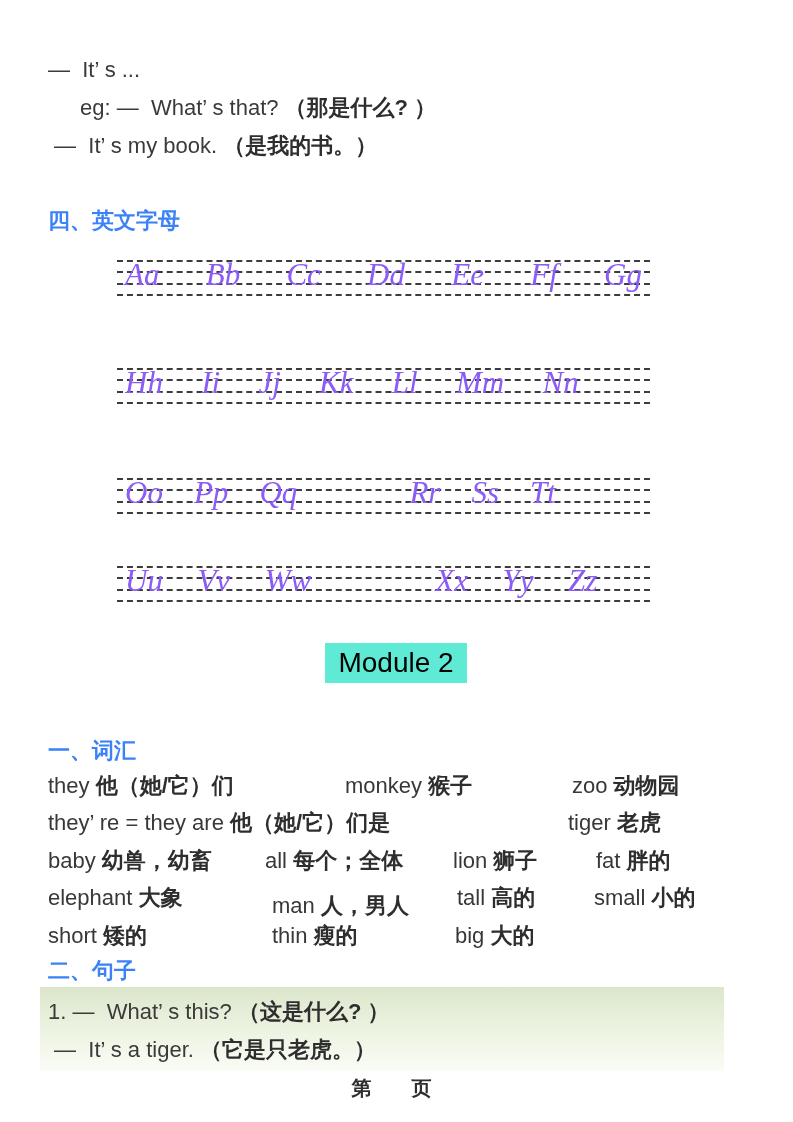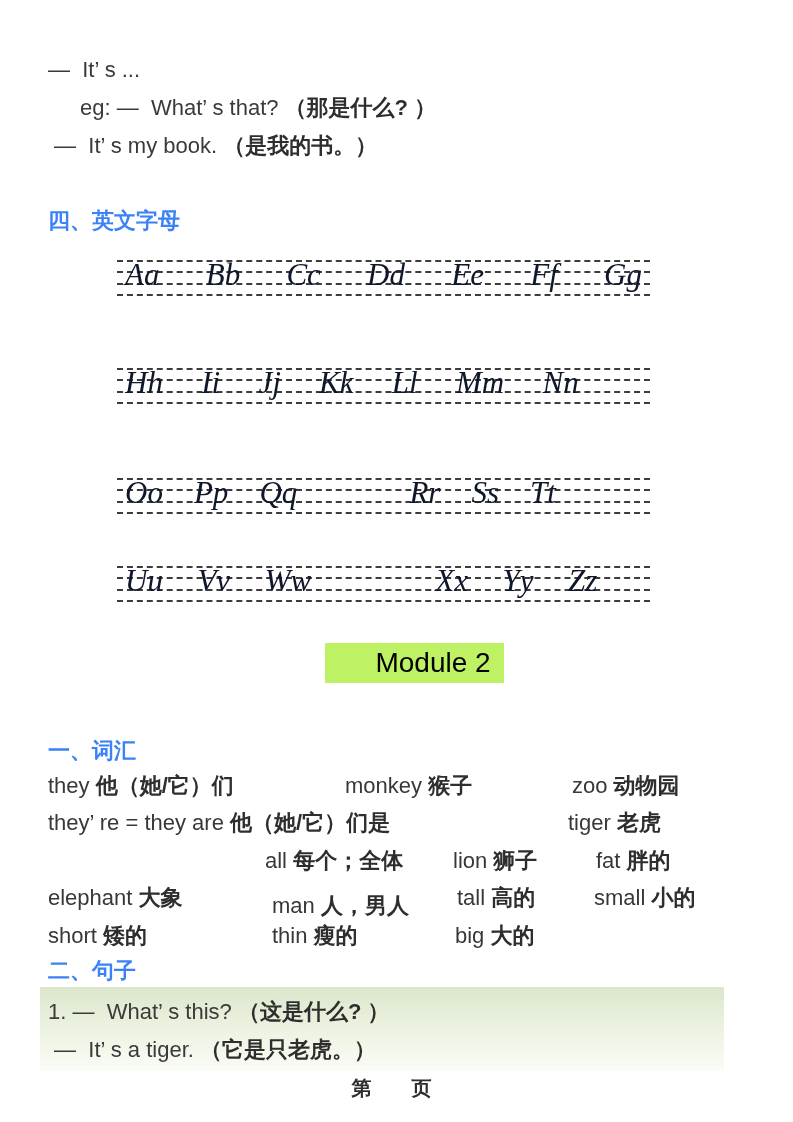--- a/index.html
+++ b/index.html
@@ -10,28 +10,28 @@
   .seg-line{position:absolute;font-size:22px;line-height:30px;white-space:pre;color:#3a3a3a;}
   .b{font-weight:bold;color:#2e2e2e;}
   .h-red{position:absolute;left:48px;font-size:22px;font-weight:bold;color:#3b82f6;}
   
   .alpha-row{position:absolute;left:117px;width:533px;height:36px;}
   .guide-line{position:absolute;left:0;right:0;height:0;border-top:2px dashed #3c3c3c;}
   .letters{
     position:absolute;left:8px;right:8px;top:-9px;height:48px;
     display:flex;justify-content:space-between;align-items:flex-start;
     font-family:"Liberation Serif",serif;font-style:italic;
-    font-size:31px;line-height:48px;color:#0f172a;
+    font-size:31px;line-height:48px;color:#8b5cf6;
   }
   .lg{flex:0 0 auto;}
   .lgap{flex:0 0 auto;height:1px;}
   .module-badge{
     position:absolute;left:325px;top:643px;width:142px;height:40px;
     display:flex;align-items:center;justify-content:center;
-    background:#bef264;color:#000;font-size:28px;padding-left:37px;
+    background:#5eead4;color:#000;font-size:28px;
   }
   .vocab-line{position:absolute;left:48px;right:20px;height:30px;font-size:22px;line-height:30px;}
   .vcol{position:absolute;top:0;white-space:pre;}
   .sentence-block{
     position:absolute;left:40px;top:987px;width:684px;height:84px;
     background:linear-gradient(180deg,#dbe6cb 0%,#eef4e3 55%,#fafcf6 100%);
   }
   .sentence-block .seg-line{left:8px;}
   .footer{
     position:absolute;left:0;right:0;top:1075px;text-align:center;
@@ -122,20 +122,21 @@
   <div class="vocab-line" style="top: 771px;">
       <span class="vcol" style="left: 0px;"><span>they </span><span class="b">他（她/它）们</span></span>
       <span class="vcol" style="left: 297px;"><span>monkey </span><span class="b">猴子</span></span>
       <span class="vcol" style="left: 524px;"><span>zoo </span><span class="b">动物园</span></span>
     </div>
   <div class="vocab-line" style="top: 808px;">
       <span class="vcol" style="left: 0px;"><span>they’ re = they are </span><span class="b">他（她/它）们是</span></span>
       <span class="vcol" style="left: 520px;"><span>tiger </span><span class="b">老虎</span></span>
     </div>
   <div class="vocab-line" style="top: 846px;">
+      <span class="vcol" style="left: 0px;"><span>baby </span><span class="b">幼兽，幼畜</span></span>
       <span class="vcol" style="left: 217px;"><span>all </span><span class="b">每个；全体</span></span>
       <span class="vcol" style="left: 405px;"><span>lion </span><span class="b">狮子</span></span>
       <span class="vcol" style="left: 548px;"><span>fat </span><span class="b">胖的</span></span>
     </div>
   <div class="vocab-line" style="top: 883px;">
       <span class="vcol" style="left: 0px;"><span>elephant </span><span class="b">大象</span></span>
       <span class="vcol" style="left: 224px; margin-top: 8px;"><span>man </span><span class="b">人，男人</span></span>
       <span class="vcol" style="left: 409px;"><span>tall </span><span class="b">高的</span></span>
       <span class="vcol" style="left: 546px;"><span>small </span><span class="b">小的</span></span>
     </div>

